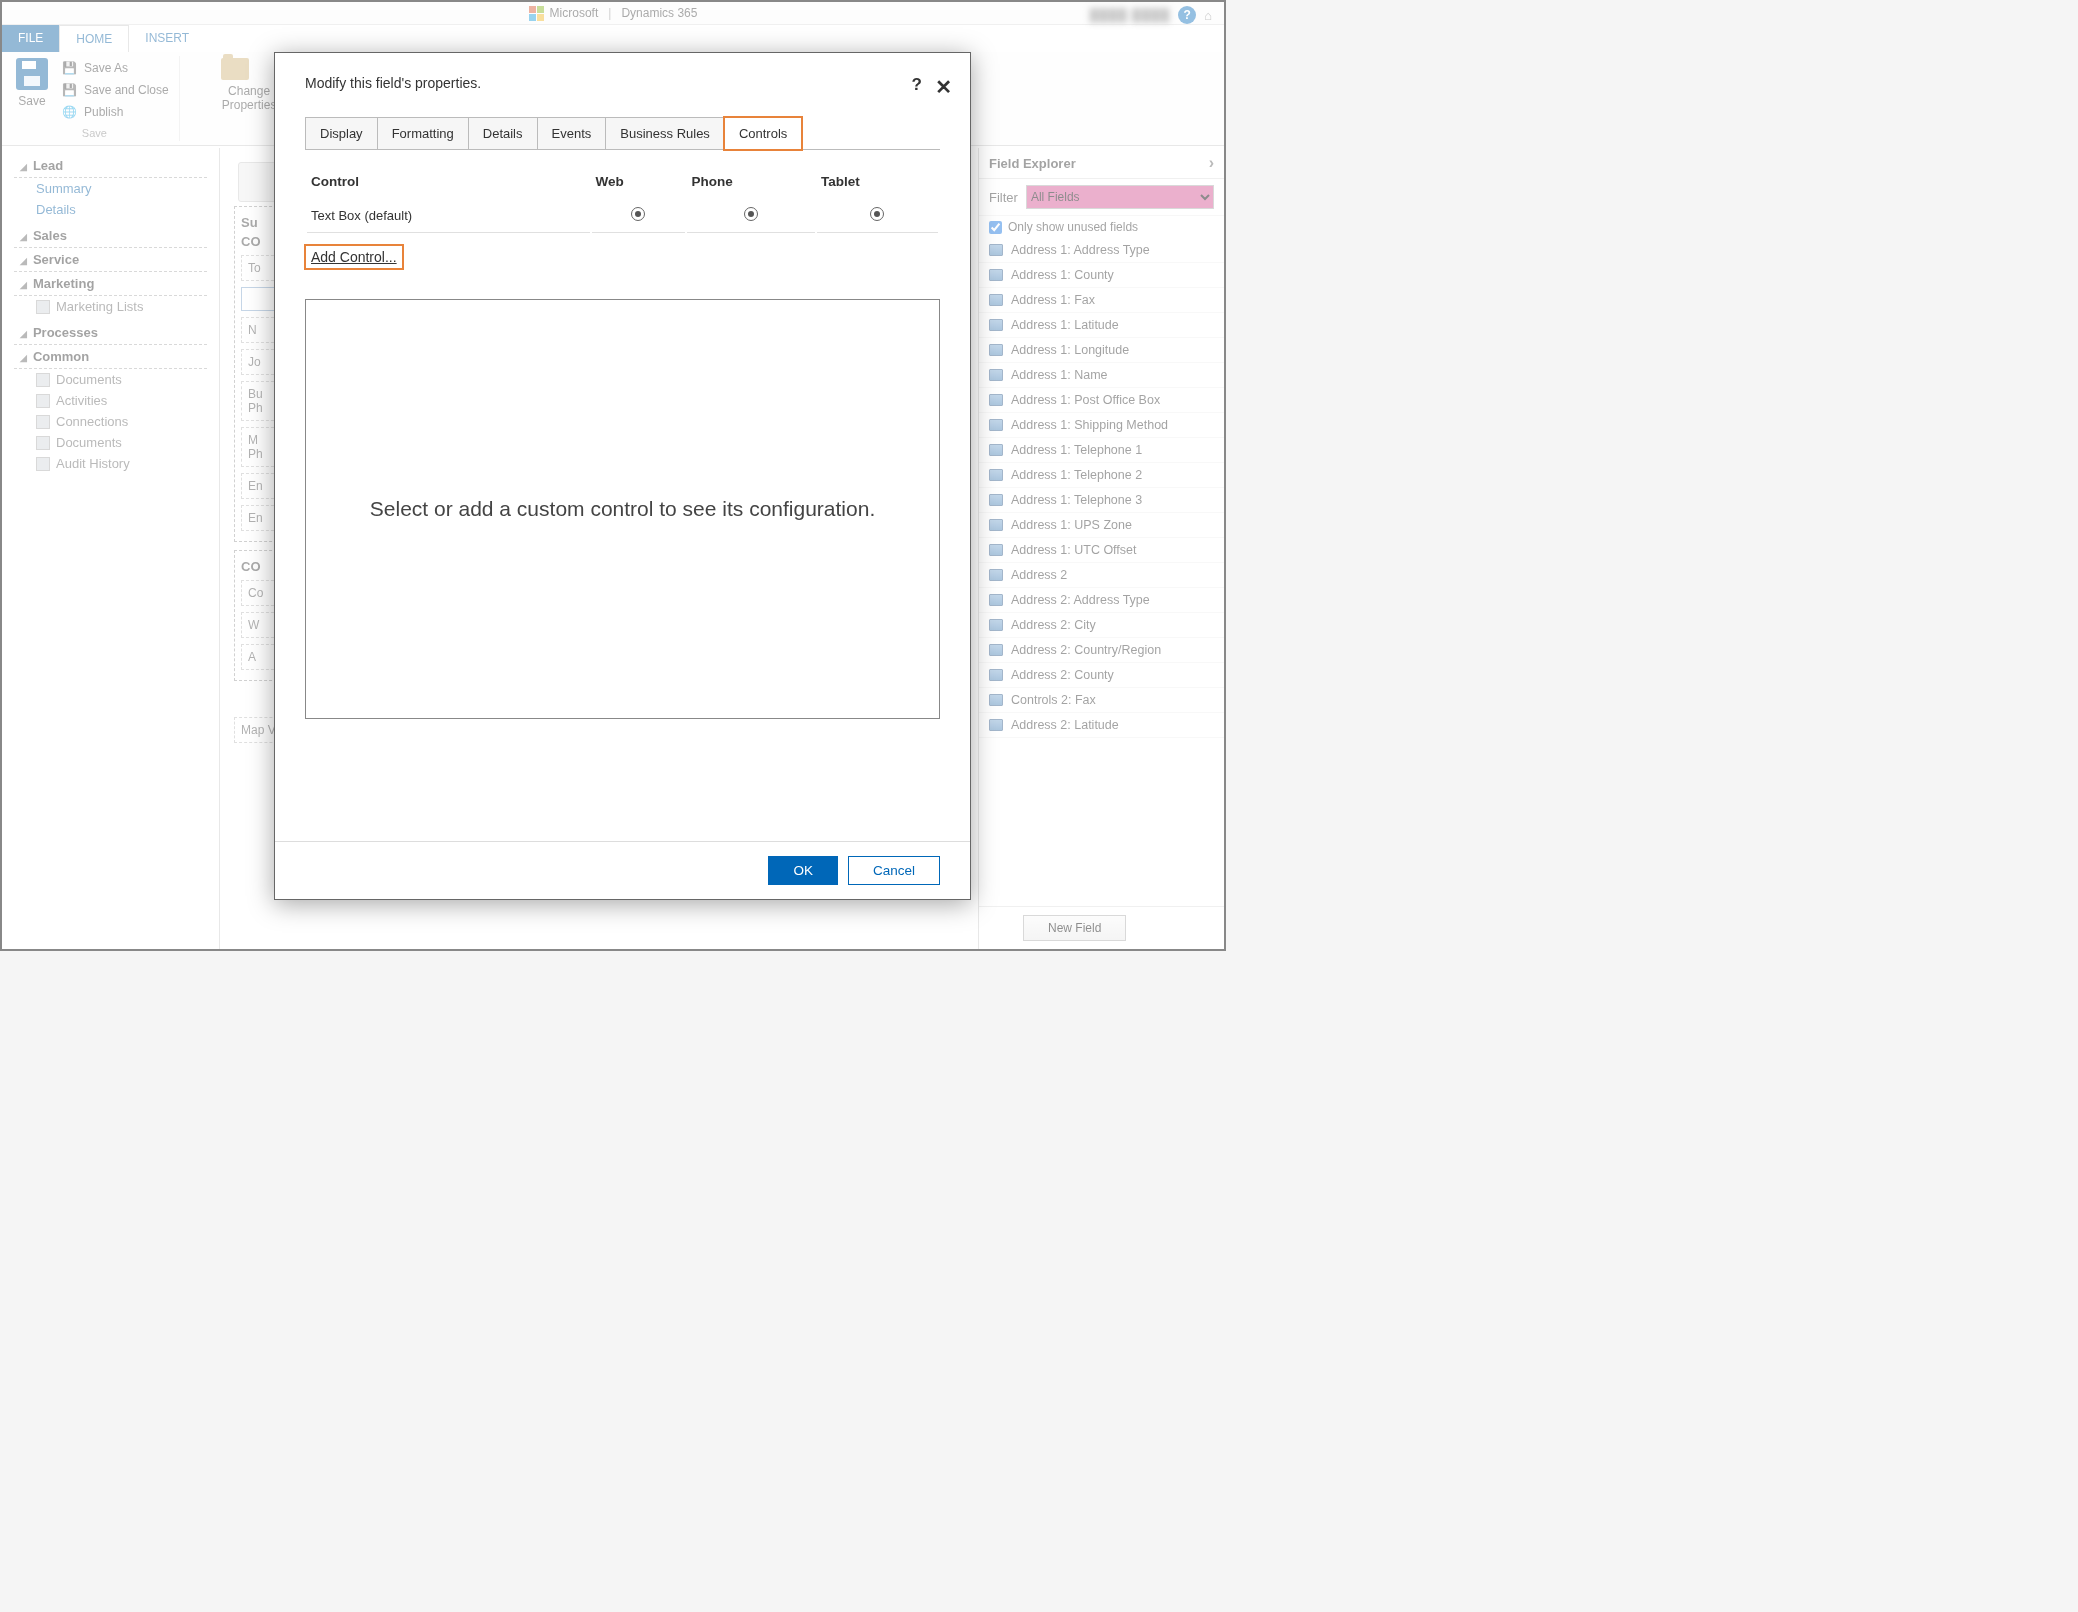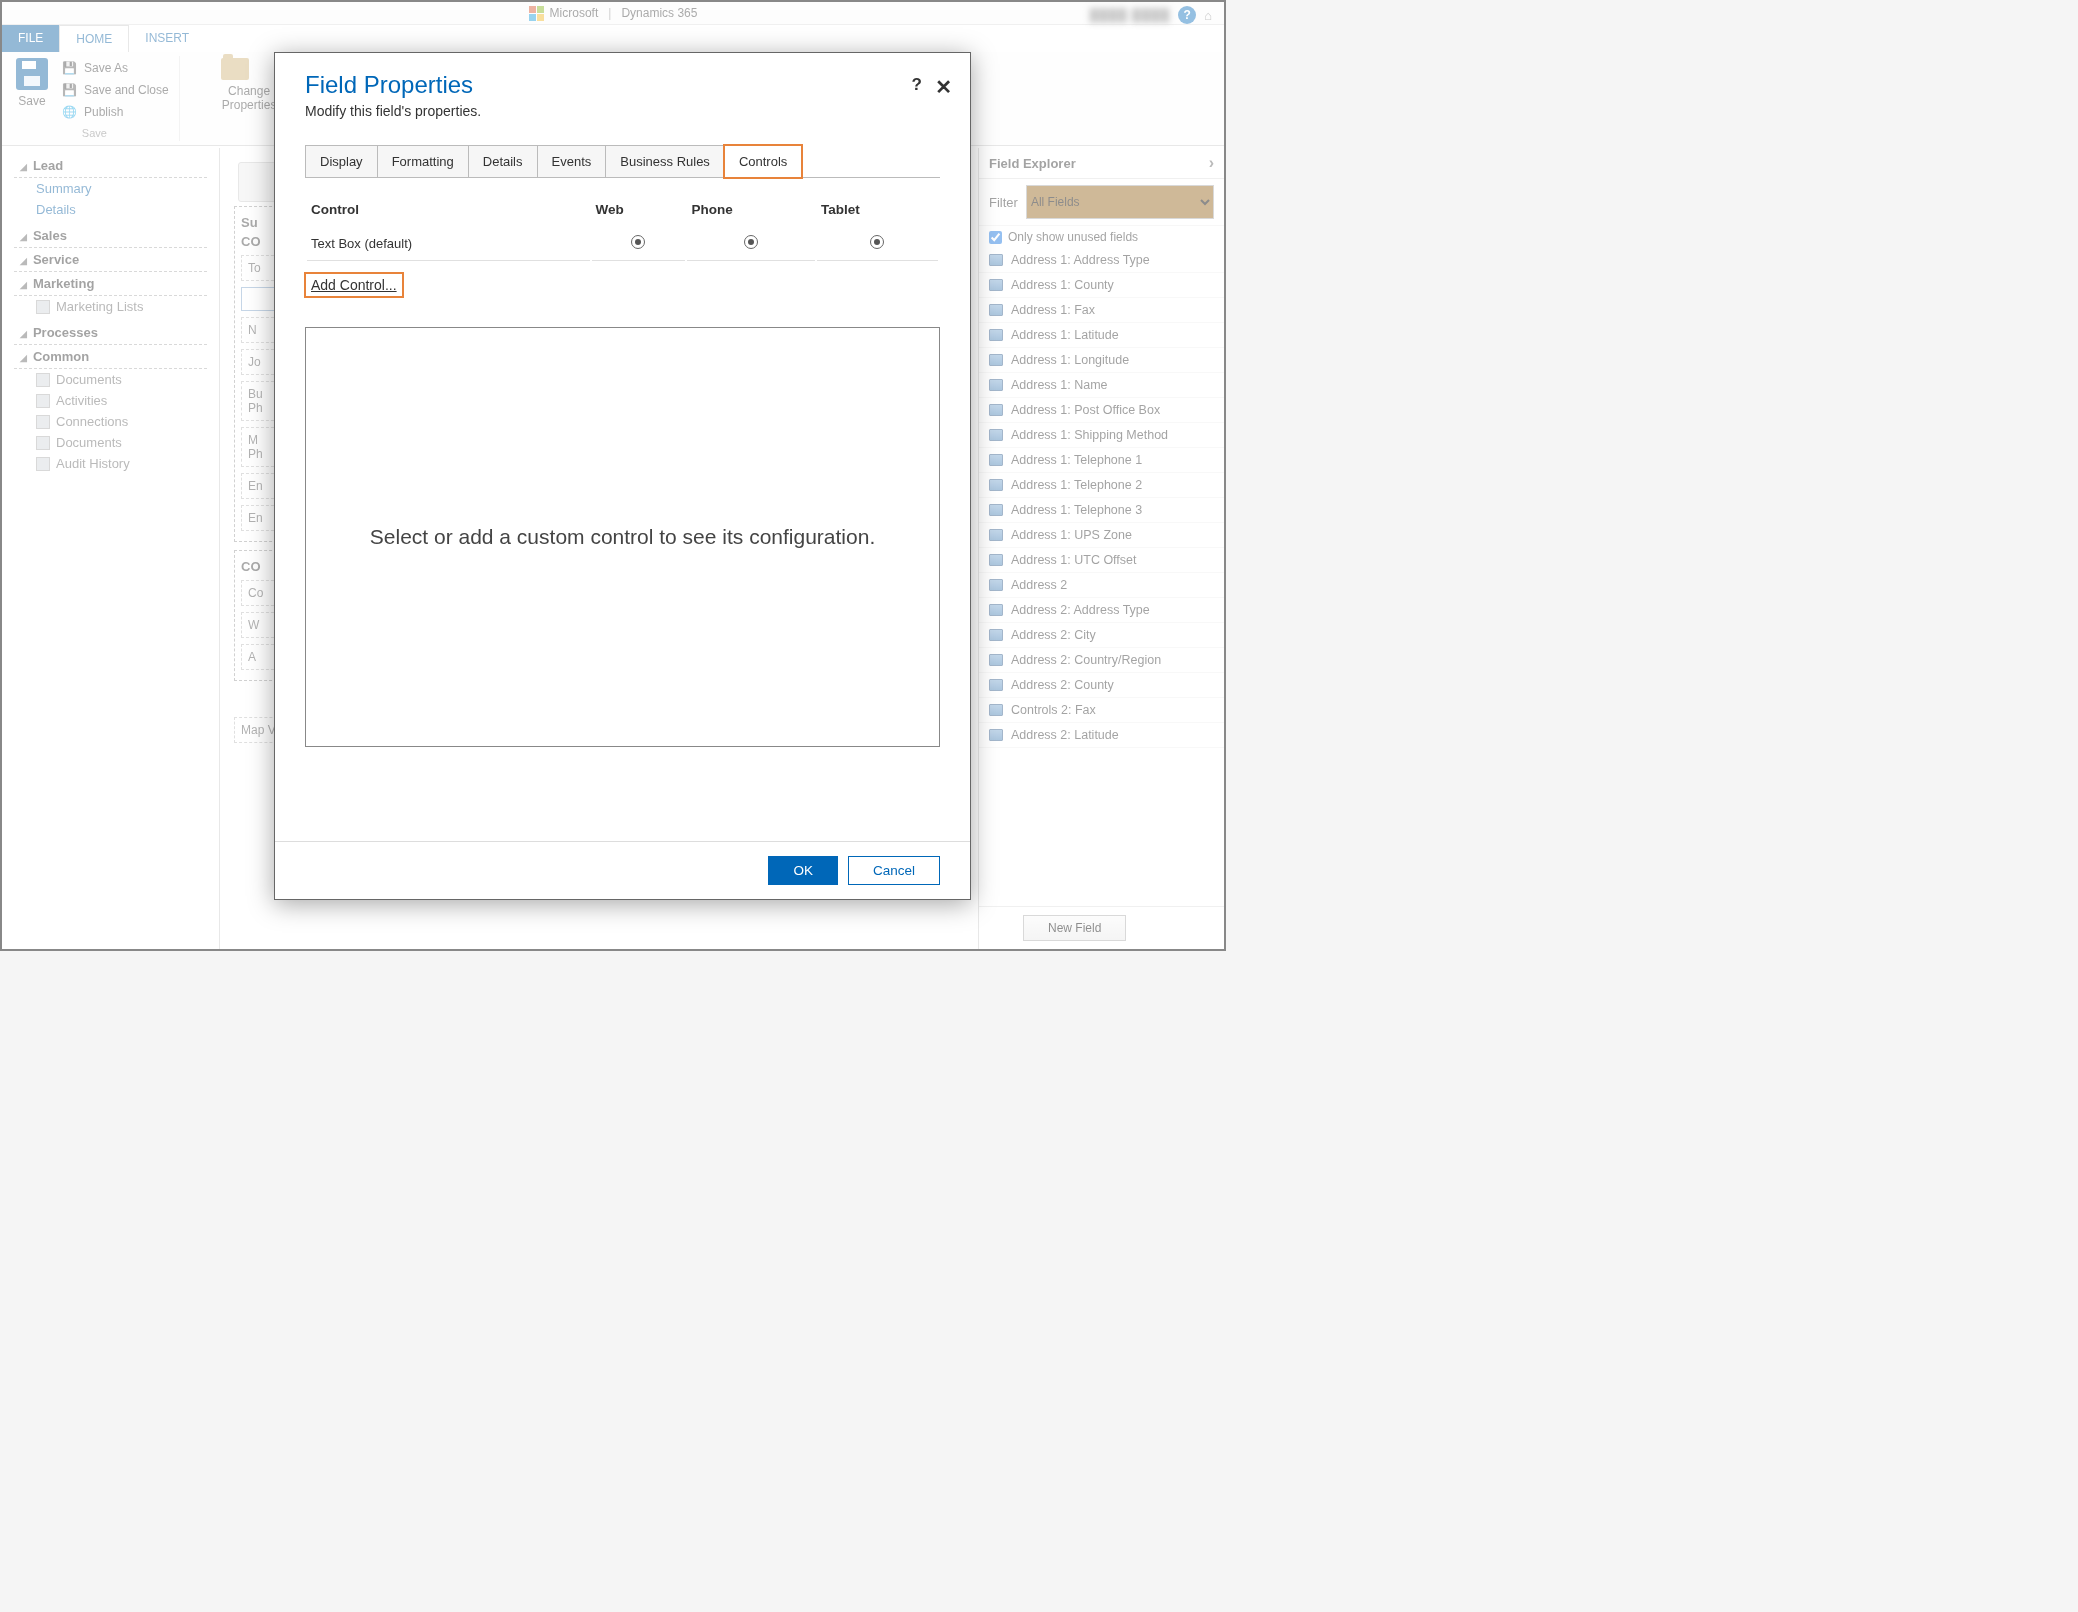--- a/index.html
+++ b/index.html
@@ -50,21 +50,21 @@
 .canvas { flex:1; position:relative; background:#fff; overflow:hidden; }
 .canvas-inner { padding:10px 14px; }
 .dashed-box { border:1px dashed #999; padding:4px 6px; margin-bottom:8px; }
 .dashed-row { border:1px dashed #bbb; padding:4px 6px; margin:6px 0; color:#555; font-size:12px; height:26px; display:flex; align-items:center; }
 .section-label { font-weight:bold; color:#444; margin:4px 0; }
 .thumb { width:40px; height:40px; border:1px solid #ccc; background:#eee; border-radius:3px; margin:4px; }
 
 .fe { width:246px; border-left:1px solid #ccc; background:#fff; display:flex; flex-direction:column; }
 .fe-head { padding:6px 10px; font-weight:600; color:#333; border-bottom:1px solid #ddd; display:flex; justify-content:space-between; align-items:center; }
 .fe-filter { padding:6px 10px; display:flex; align-items:center; gap:8px; border-bottom:1px solid #eee; }
-.fe-filter select { flex:1; height:34px; border:1px solid #aaa; background:#a16207; font-size:12px; }
+.fe-filter select { flex:1; height:24px; border:1px solid #aaa; background:#ec4899; font-size:12px; }
 .fe-check { padding:4px 10px; display:flex; align-items:center; gap:6px; font-size:12px; }
 .fe-list { flex:1; overflow-y:auto; }
 .fe-item { padding:5px 10px; display:flex; align-items:center; gap:8px; border-bottom:1px solid #f0f0f0; cursor:pointer; font-size:12.5px; color:#333; }
 .fld-ico { width:14px; height:12px; background:linear-gradient(#6fa8dc,#3d85c6); border:1px solid #2a6099; border-radius:1px; flex-shrink:0; }
 .fe-foot { padding:8px; border-top:1px solid #ddd; }
 .fe-new { padding:5px 24px; border:1px solid #aaa; background:linear-gradient(#f8f8f8,#e8e8e8); cursor:pointer; font-size:12px;margin-left:36px; }
 
 
 .modal { position:absolute; left:272px; top:50px; width:697px; height:848px; background:#fff; border:1px solid #666; box-shadow:0 4px 24px rgba(0,0,0,0.35); z-index:100; display:flex; flex-direction:column; }
 .modal-head { padding:18px 30px 10px 30px; position:relative; }
@@ -338,21 +338,20 @@
           </div>
     <div class="fe-foot">
       <button class="fe-new">New Field</button>
     </div>
   </div>
  </div>
 </div>
 
 <div class="modal">
   <div class="modal-head">
-    <div class="modal-title">Field Properties</div>
     <div class="modal-sub">Modify this field's properties.</div>
     <div class="modal-help">?</div>
     <div class="modal-close">✕</div>
   </div>
 
   <div class="modal-tabs">
     <div class="m-tab">Display</div>
     <div class="m-tab">Formatting</div>
     <div class="m-tab">Details</div>
     <div class="m-tab">Events</div>

